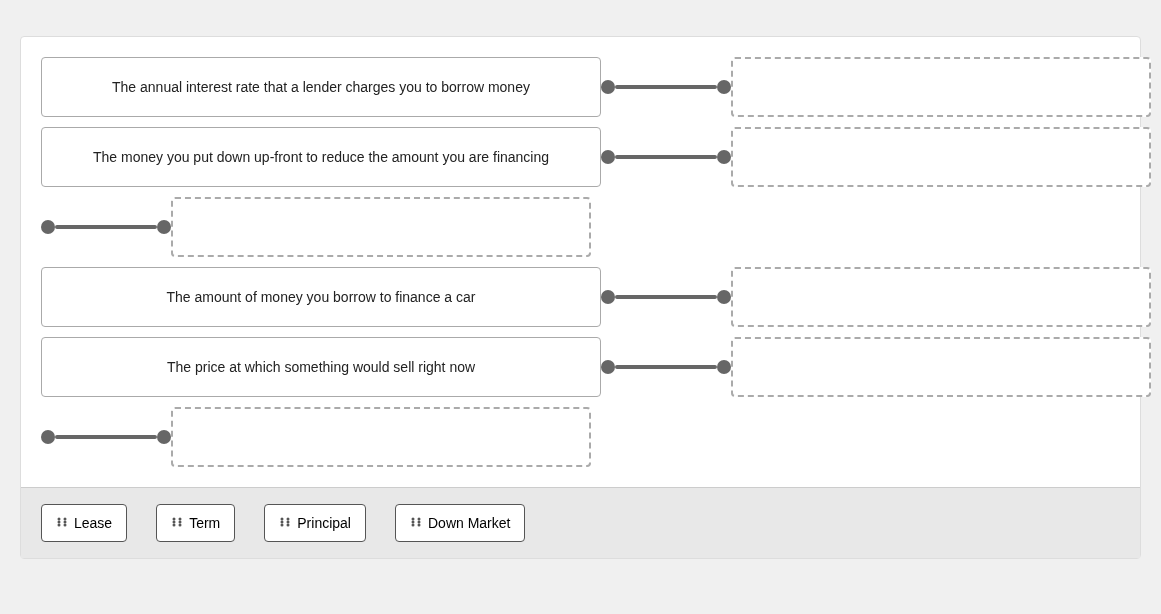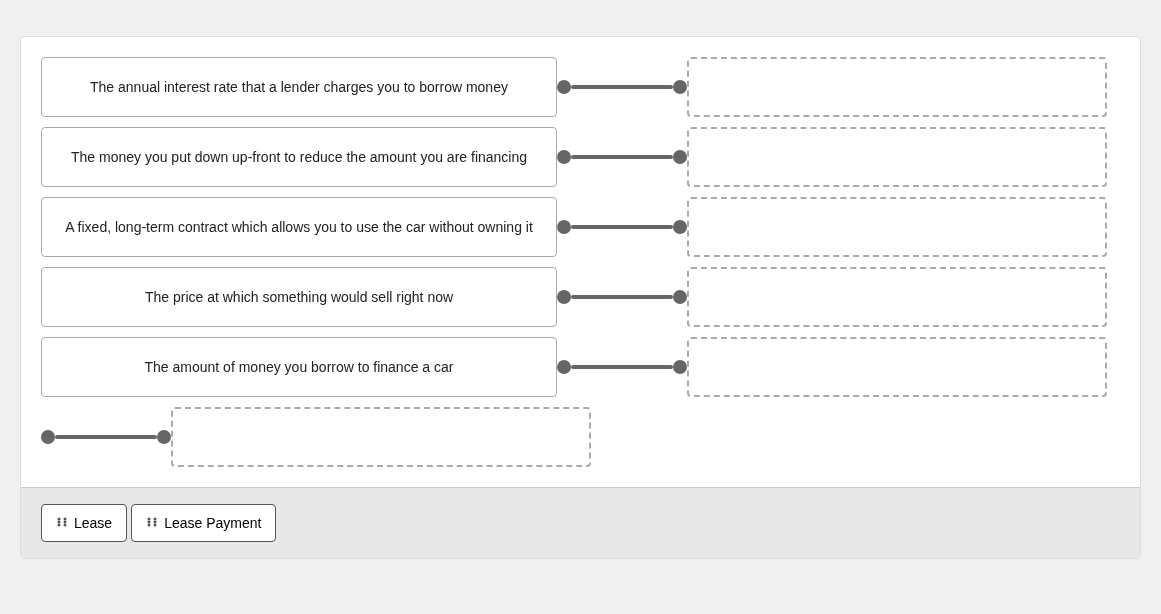--- a/index.html
+++ b/index.html
@@ -26,21 +26,21 @@
       flex-direction: column;
       gap: 10px;
       padding-bottom: 20px;
     }
     .match-row {
       display: flex;
       align-items: center;
       gap: 0;
     }
     .definition-box {
-      width: 516px;
+      width: 560px;
       min-height: 60px;
       border: 1.5px solid #aaa;
       border-radius: 4px;
       display: flex;
       align-items: center;
       justify-content: center;
       text-align: center;
       padding: 10px 16px;
       font-size: 14px;
       color: #222;
@@ -79,21 +79,21 @@
       border: 2px dashed #aaa;
       border-radius: 4px;
       background: #fff;
       flex-shrink: 0;
     }
     .bottom-bar {
       background: #e8e8e8;
       border-top: 1px solid #ccc;
       padding: 16px 20px;
       display: flex;
-      gap: 4px;
+      gap: 29px;
       flex-wrap: wrap;
       margin: 0 -20px;
     }
     .term-chip {
       display: flex;
       align-items: center;
       gap: 6px;
       border: 1.5px solid #555;
       border-radius: 4px;
       padding: 10px 14px;
@@ -123,47 +123,46 @@
       <div class="match-row">
         <div class="definition-box">The money you put down up-front to reduce the amount you are financing</div>
         <div class="connector">
       <div class="connector-dot-left"></div>
       <div class="connector-line"></div>
       <div class="connector-dot-right"></div>
     </div>
         <div class="answer-box"></div>
       </div>
       <div class="match-row">
-        <div class="definition-box">A fixed, long-term contract which allows you to use the car without owning it</div>
+        <div class="connector">
+      <div class="connector-dot-left"></div>
+      <div class="connector-line"></div>
+      <div class="connector-dot-right"></div>
+    </div>
+        <div class="answer-box"></div>
+      </div>
+      <div class="match-row">
+        <div class="definition-box">The amount of money you borrow to finance a car</div>
         <div class="connector">
       <div class="connector-dot-left"></div>
       <div class="connector-line"></div>
       <div class="connector-dot-right"></div>
     </div>
         <div class="answer-box"></div>
       </div>
       <div class="match-row">
         <div class="definition-box">The price at which something would sell right now</div>
         <div class="connector">
       <div class="connector-dot-left"></div>
       <div class="connector-line"></div>
       <div class="connector-dot-right"></div>
     </div>
         <div class="answer-box"></div>
       </div>
       <div class="match-row">
-        <div class="definition-box">The amount of money you borrow to finance a car</div>
-        <div class="connector">
-      <div class="connector-dot-left"></div>
-      <div class="connector-line"></div>
-      <div class="connector-dot-right"></div>
-    </div>
-        <div class="answer-box"></div>
-      </div>
-      <div class="match-row">
         <div class="connector">
       <div class="connector-dot-left"></div>
       <div class="connector-line"></div>
       <div class="connector-dot-right"></div>
     </div>
         <div class="answer-box"></div>
       </div>
     </div>
   <div class="bottom-bar" id="terms-bank">
 
@@ -180,16 +179,38 @@
       </div>
       <div class="term-chip" draggable="true">
         <div><svg width="12" height="12" viewBox="0 0 12 12">
       <circle cx="3" cy="3" r="1.5" fill="#555"></circle>
       <circle cx="9" cy="3" r="1.5" fill="#555"></circle>
       <circle cx="3" cy="6" r="1.5" fill="#555"></circle>
       <circle cx="9" cy="6" r="1.5" fill="#555"></circle>
       <circle cx="3" cy="9" r="1.5" fill="#555"></circle>
       <circle cx="9" cy="9" r="1.5" fill="#555"></circle>
     </svg></div>
-        <span>Lease Payment</span>
+        <span>Term</span>
+      </div>
+      <div class="term-chip" draggable="true">
+        <div><svg width="12" height="12" viewBox="0 0 12 12">
+      <circle cx="3" cy="3" r="1.5" fill="#555"></circle>
+      <circle cx="9" cy="3" r="1.5" fill="#555"></circle>
+      <circle cx="3" cy="6" r="1.5" fill="#555"></circle>
+      <circle cx="9" cy="6" r="1.5" fill="#555"></circle>
+      <circle cx="3" cy="9" r="1.5" fill="#555"></circle>
+      <circle cx="9" cy="9" r="1.5" fill="#555"></circle>
+    </svg></div>
+        <span>Principal</span>
+      </div>
+      <div class="term-chip" draggable="true">
+        <div><svg width="12" height="12" viewBox="0 0 12 12">
+      <circle cx="3" cy="3" r="1.5" fill="#555"></circle>
+      <circle cx="9" cy="3" r="1.5" fill="#555"></circle>
+      <circle cx="3" cy="6" r="1.5" fill="#555"></circle>
+      <circle cx="9" cy="6" r="1.5" fill="#555"></circle>
+      <circle cx="3" cy="9" r="1.5" fill="#555"></circle>
+      <circle cx="9" cy="9" r="1.5" fill="#555"></circle>
+    </svg></div>
+        <span>Down Market</span>
       </div>
     </div>
 </div>
 
 </body></html>

